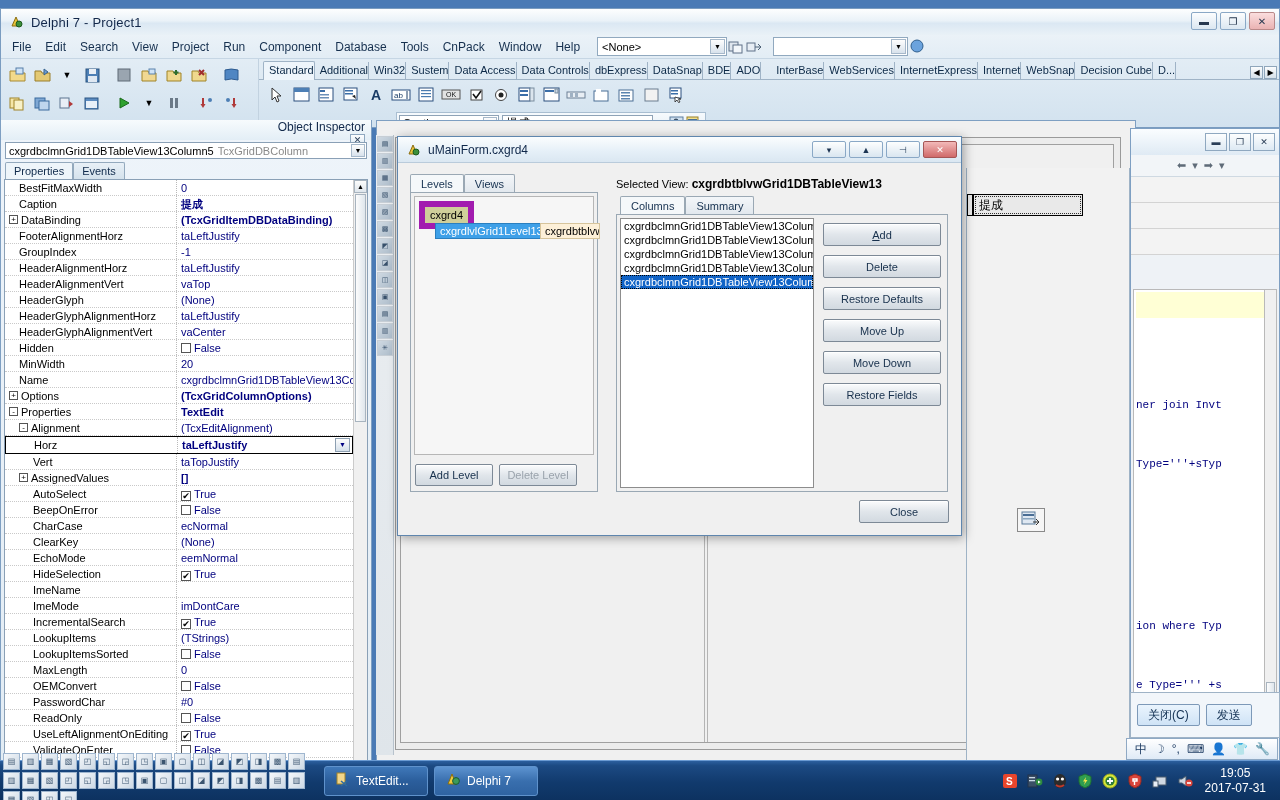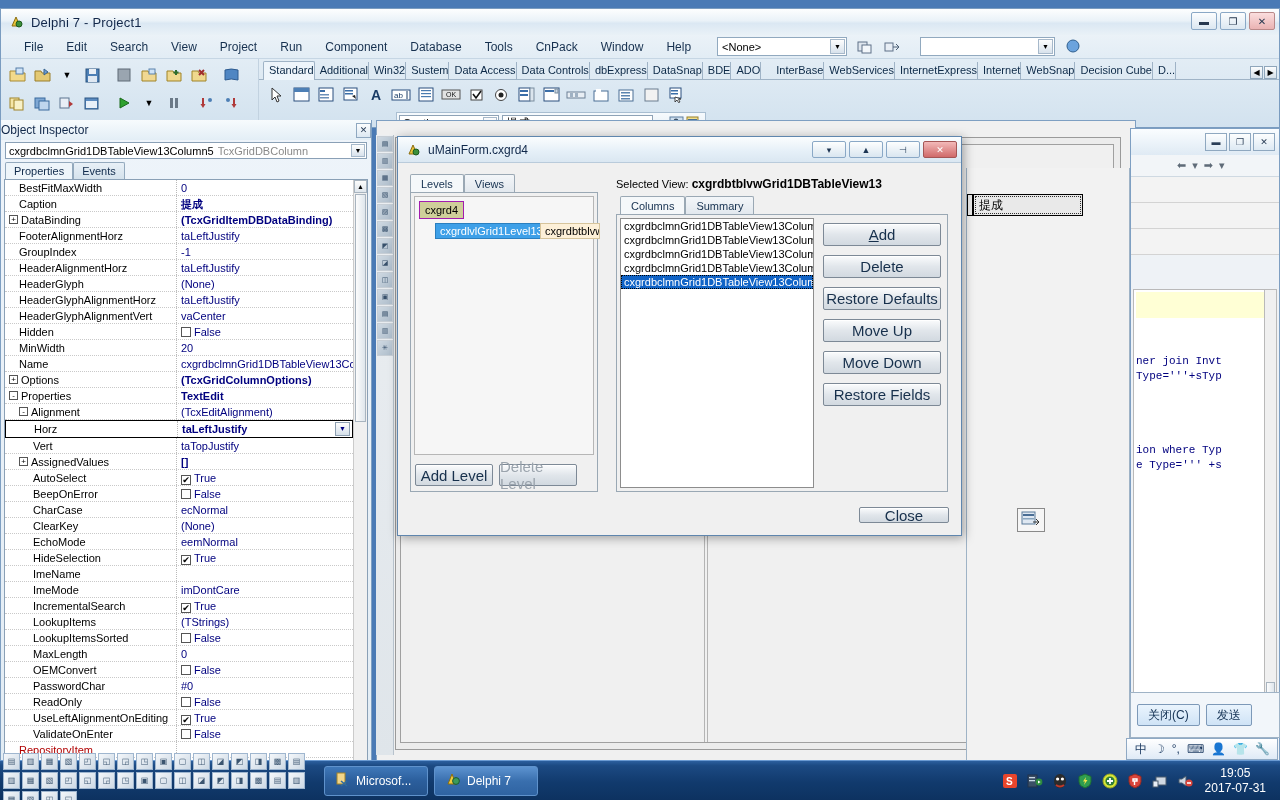--- a/index.html
+++ b/index.html
@@ -22,21 +22,21 @@
   #delphi-titlebar .ttl{ font-size:13px; color:#13284a; margin-left:6px; letter-spacing:.2px;}
   .win-btns{ position:absolute; right:4px; top:3px; display:flex; gap:3px;}
   .win-btn{
     width:26px;height:18px;border:1px solid #8aa8c6;border-radius:2px;
     background:linear-gradient(to bottom,#fcfdfe,#dbe7f1);
     display:flex;align-items:center;justify-content:center;font-size:10px;color:#27384f;
   }
   .win-btn.close{ background:linear-gradient(to bottom,#fbdede,#eab3b3); border-color:#b98989;}
   
   #menubar{
-    height:24px; display:flex; align-items:center; padding:0 16px; gap:9px;
+    height:24px; display:flex; align-items:center; padding:0 4px; gap:0;
     border-bottom:1px solid #c6d6e4;
   }
   #menubar .mi{ padding:3px 7px; font-size:12px; color:#16304f; white-space:nowrap;}
   .mb-combo{
     margin-left:10px; width:130px; height:19px; border:1px solid #91a9bf;
     background:#fff; display:flex; align-items:center; font-size:11px;
     padding-left:4px; position:relative; color:#000;
   }
   .mb-combo .arrow{
     position:absolute; right:1px; top:1px; width:15px; height:15px;
@@ -82,23 +82,24 @@
     width:13px;height:13px;border:1px solid #8fa6bb;background:linear-gradient(to bottom,#fbfcfd,#d6e1ea);
     font-size:8px;display:flex;align-items:center;justify-content:center;
   }
   
   #object-inspector{
     position:absolute; left:0; top:120px; width:372px; height:680px;
     background:linear-gradient(to bottom,#eef4fa,#e2ecf4);
     border:1px solid #7e9fc2; border-top:none;
   }
   #oi-title{
-    height:20px; display:flex; align-items:center; padding:0 0;
+    height:20px; display:flex; align-items:flex-end; padding:0 6px;
     font-size:12px; color:#11284a;
     background:linear-gradient(to bottom,#f7fbfd,#e3eef6);
+    flex-direction:column;
   }
   #oi-title .x{
     margin-left:auto; width:15px;height:15px;border:1px solid #8fa8c0;
     background:linear-gradient(to bottom,#fcfdfe,#dce8f2);
     display:flex;align-items:center;justify-content:center;font-size:9px;color:#2a3e57;
   }
   #oi-objectcombo{
     margin:2px 4px 0 4px; height:17px; border:1px solid #8aa0b6; background:#fff;
     display:flex; align-items:center; padding-left:3px; font-size:11px; position:relative;
   }
@@ -193,21 +194,21 @@
   #cw-nav{ height:22px; display:flex; align-items:center; gap:6px; padding-left:46px;
            border-bottom:1px solid #cfd9e2; background:#f2f5f8; color:#5f6b78; font-size:11px;}
   #cw-rows{ }
   .cw-row{ height:26px; border-bottom:1px solid #d3d3d3; background:#f3f3f3;}
   #cw-code{
     position:absolute; left:2px; right:2px; top:160px; bottom:40px; background:#fff;
     border:1px solid #b9b9b9; font-family:"Liberation Mono", monospace; font-size:11px;
     overflow:hidden; padding:2px 0 0 2px;
   }
   .cw-hl{ background:#ffffd5; height:26px;}
-  .cl{ color:#00007f; white-space:nowrap; height:15px; line-height:15px;}
+  .cl{ color:#00007f; white-space:nowrap; height:15px; line-height:15px;margin-top:44px;}
   #cw-vscroll{
     position:absolute; right:2px; top:160px; bottom:60px; width:13px;
     background:#f0f0f0; border:1px solid #b9b9b9;
   }
   #cw-vscroll .t{ position:absolute; left:1px; right:1px; bottom:2px; height:22px;
                   background:linear-gradient(to right,#fcfcfc,#dfe6ec); border:1px solid #a8b4bf;}
   
   #grid-preview{
     position:absolute; left:966px; top:168px; width:164px; height:600px;
     background:#f2f2f2; border:1px solid #9fb3c6; border-top:none;
@@ -249,58 +250,58 @@
     font-size:11px; padding:3px 10px; border:1px solid #9aa8b4; border-bottom:none;
     background:linear-gradient(to bottom,#f3f6f9,#e1e7ed); border-radius:2px 2px 0 0; color:#15304f;
   }
   .lv-tab.active{ background:#f5f8fa; padding-bottom:4px; margin-bottom:-1px;}
   #lv-panel{
     position:absolute; left:12px; top:55px; width:188px; height:300px;
     background:#f0f0f0; border:1px solid #9aa8b4;
   }
   #lv-tree{ position:absolute; left:3px; top:3px; right:3px; bottom:36px; background:#f6f6f6; border:1px solid #b6b6b6;}
   .node-root{
-    position:absolute; left:4px; top:4px; background:#cfcf9a; border:1px solid #a21caf;
+    position:absolute; left:4px; top:4px; background:#cfcf9a; border:6px solid #a21caf;
     font-size:11px; padding:2px 5px; color:#000;
   }
   .node-a{
     position:absolute; left:20px; top:26px; background:#3ea0e8; color:#fff;
     font-size:11px; padding:1px 4px; border:1px solid #2a7fbf; white-space:nowrap;
   }
   .node-b{
     position:absolute; left:125px; top:26px; background:#fdf0d8; color:#000;
     font-size:11px; padding:1px 4px; border:1px solid #d6c49c; white-space:nowrap;
     width:60px; overflow:hidden;
   }
   #lv-buttons{ position:absolute; left:4px; bottom:5px; display:flex; gap:6px;}
   .btn{
     border:1px solid #7d8996; border-radius:2px;
     background:linear-gradient(to bottom,#fbfcfd,#e1e6eb 50%,#d2d9e0);
-    font-size:15px; color:#17304c; display:flex;align-items:center;justify-content:center;
+    font-size:11px; color:#17304c; display:flex;align-items:center;justify-content:center;
     height:22px; box-shadow:inset 0 1px 0 #fff;
   }
   .btn.dis{ color:#9aa3ac; }
   .btn u{ text-decoration:underline;}
   
   #sel-view{ position:absolute; left:218px; top:40px; font-size:11px; color:#000;}
   #sel-view b{ font-size:12px;}
   #col-tabs{ position:absolute; left:222px; top:58px; display:flex; align-items:flex-end; height:20px;}
   #col-panel{
     position:absolute; left:218px; top:77px; width:332px; height:278px;
     background:#f0f0f0; border:1px solid #9aa8b4;
   }
   #col-list{
     position:absolute; left:3px; top:3px; width:194px; bottom:3px; background:#fff;
     border:1px solid #8d8d8d; overflow:hidden;
   }
   .col-item{ height:14px; line-height:14px; font-size:11px; padding-left:3px; white-space:nowrap; color:#000;}
   .col-item.sel{ background:#1063c6; color:#fff; outline:1px dotted #000; outline-offset:-1px;}
   #col-buttons{ position:absolute; right:6px; top:8px; width:118px; display:flex; flex-direction:column; gap:9px;}
   #col-buttons .btn{ height:23px;}
-  #close-btn{ position:absolute; right:12px; bottom:12px; width:90px; height:16px;}
+  #close-btn{ position:absolute; right:12px; bottom:12px; width:90px; height:23px;}
   
   #taskbar{
     position:absolute; left:0; bottom:0; width:1280px; height:40px;
     background:linear-gradient(to bottom,#2c5f9e 0%,#1c4a83 12%,#113a6d 55%,#0d3260 100%);
     border-top:1px solid #6a9ad2; display:flex; align-items:center;
   }
   #ql{ display:flex; flex-wrap:wrap; width:318px; height:38px; align-content:center; padding-left:2px;}
   .ql-i{
     width:17px;height:17px;margin:1px; border:1px solid #9fb6cf;
     background:linear-gradient(135deg,#f4f7fa,#cdd9e5);
@@ -724,20 +725,26 @@
           <div class="oi-name indent1">
             <span>GroupIndex</span>
           </div>
           <div class="oi-val"><span>-1</span></div>
         </div>
         <div class="oi-row">
           <div class="oi-name indent1">
             <span>HeaderAlignmentHorz</span>
           </div>
           <div class="oi-val"><span>taLeftJustify</span></div>
+        </div>
+        <div class="oi-row">
+          <div class="oi-name indent1">
+            <span>HeaderAlignmentVert</span>
+          </div>
+          <div class="oi-val"><span>vaTop</span></div>
         </div>
         <div class="oi-row">
           <div class="oi-name indent1">
             <span>HeaderGlyph</span>
           </div>
           <div class="oi-val"><span>(None)</span></div>
         </div>
         <div class="oi-row">
           <div class="oi-name indent1">
             <span>HeaderGlyphAlignmentHorz</span>
@@ -1125,21 +1132,21 @@
       <div class="ql-i">◱</div>
     </div>
 
   <div class="tb-task">
     <span>
       <svg width="15" height="15" viewBox="0 0 15 15">
           <rect x="2" y="1" width="8" height="11" fill="#f2d68a" stroke="#a38428"></rect>
           <path d="M6 9 l6 5 M12 9 l-6 5" stroke="#2f6a9e" stroke-width="1.6"></path>
         </svg>
     </span>
-    <span>Microsof...</span>
+    <span>TextEdit...</span>
   </div>
   <div class="tb-task active">
     <span>
       <svg width="16" height="15" viewBox="0 0 16 15">
           <path d="M3 12 L7 2 L11 12 Z" fill="#f0cb3e" stroke="#8a6d10"></path>
           <circle cx="11" cy="9" r="3.4" fill="#3b9a5a" stroke="#1d5a30"></circle>
         </svg>
     </span>
     <span>Delphi 7</span>
   </div>

